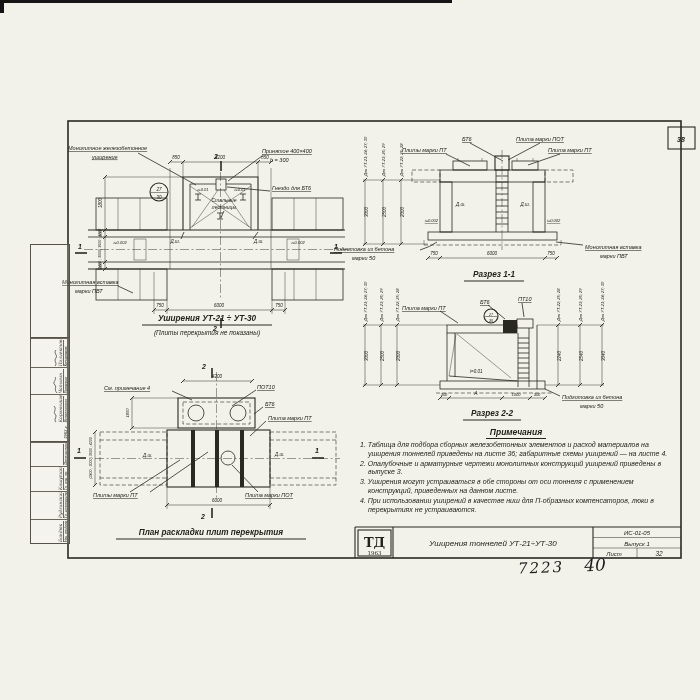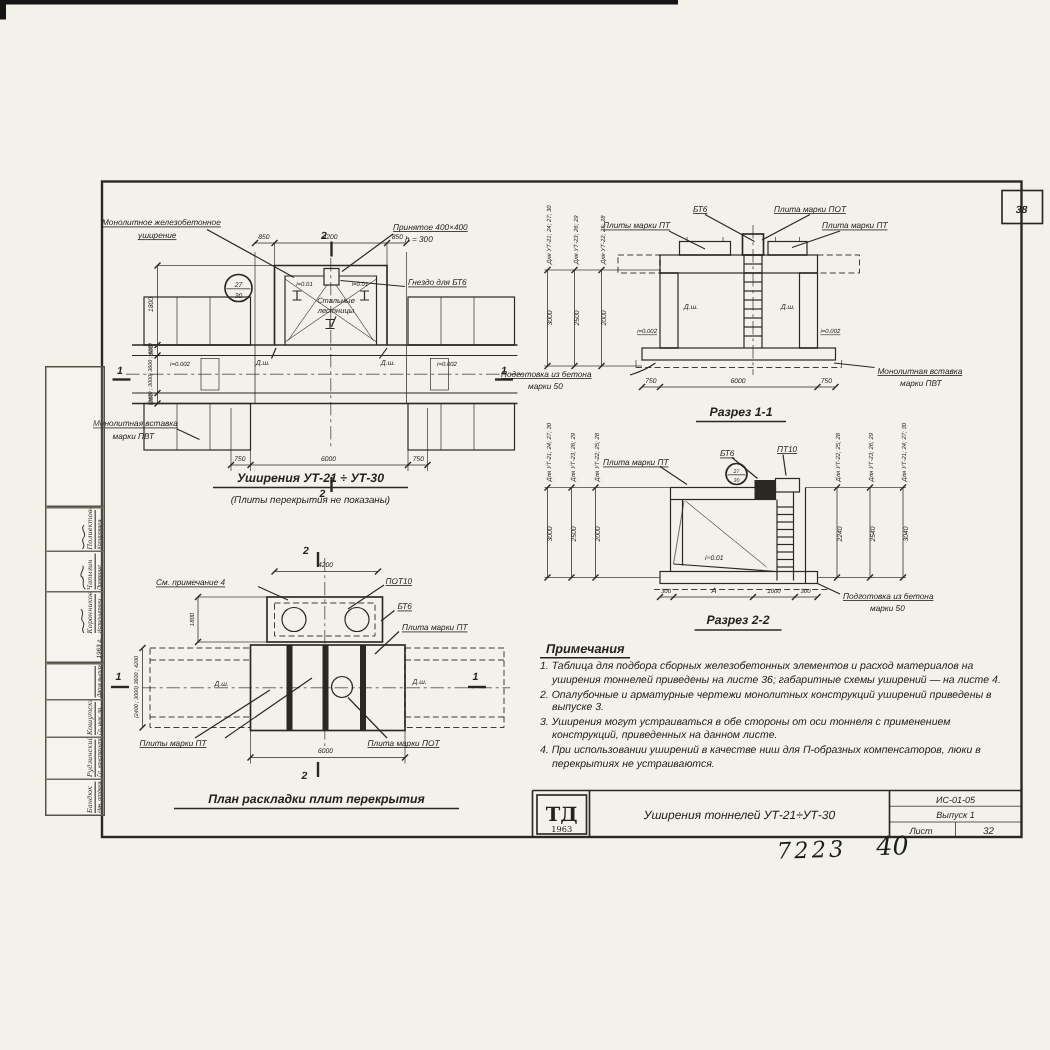--- a/index.html
+++ b/index.html
@@ -19,21 +19,21 @@
   svg.sheet .fill{fill:#2a2823;stroke:none;}
   svg.sheet text{fill:#24221d;stroke:none;font-family:"Liberation Sans",sans-serif;font-style:italic;font-size:5.5px;}
   svg.sheet text.tx4{font-size:4px;} svg.sheet text.tx45{font-size:4.5px;}
   svg.sheet text.tx5{font-size:5px;}  svg.sheet text.tx65{font-size:6.5px;}
   svg.sheet text.tx7{font-size:7px;font-weight:bold;}
   svg.sheet text.cap{font-size:8.2px;font-weight:bold;}
   svg.sheet text.un{text-decoration:underline;}
   svg.sheet text.logo{font-family:"DejaVu Serif",serif;font-style:normal;font-weight:bold;font-size:13px;}
   svg.sheet text.logoyr{font-family:"DejaVu Serif",serif;font-style:normal;font-size:5.5px;}
   .notes{position:absolute;left:360px;top:427px;width:312px;font-style:italic;color:#24221d;}
-  .notes-heading{text-align:left;font-weight:bold;font-size:8.5px;margin-bottom:4px;}
+  .notes-heading{text-align:center;font-weight:bold;font-size:8.5px;margin-bottom:4px;}
   .notes-heading span{border-bottom:1px solid #24221d;padding:0 4px 1px;}
   .note-item{font-size:7px;line-height:1.26;text-indent:-8px;padding-left:8px;margin-bottom:1px;}
   .handwritten{position:absolute;left:518px;top:556px;font-family:"DejaVu Serif",serif;
                font-style:italic;color:#1c1c1c;transform:rotate(-2deg);}
   .hw1{font-size:15px;letter-spacing:2px;}
   .hw2{font-size:17px;margin-left:20px;}
   .stamp{position:absolute;left:30px;top:246px;width:38px;height:298px;}
   .stamp-rot{width:298px;height:38px;transform:rotate(-90deg) translateX(-298px);transform-origin:0 0;
              display:flex;align-items:stretch;border:.5px solid #55524a;background:rgba(255,255,255,.15);}
   .st-block{display:flex;border-right:1px solid #55524a;}

